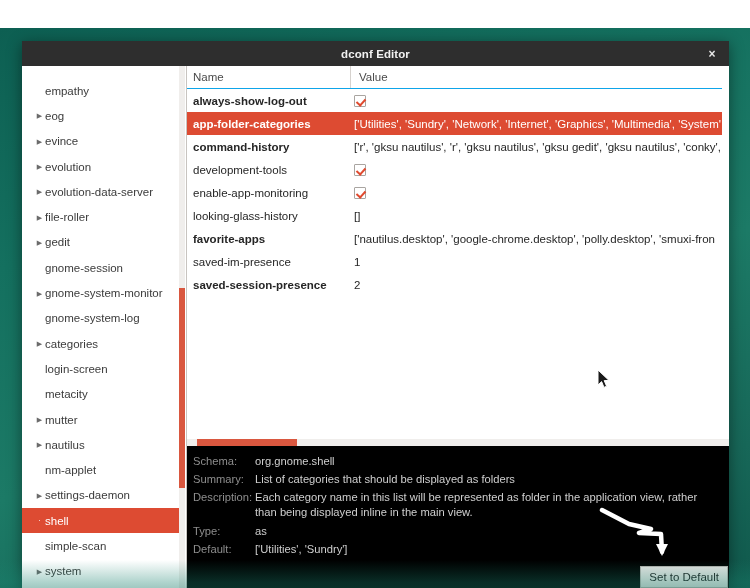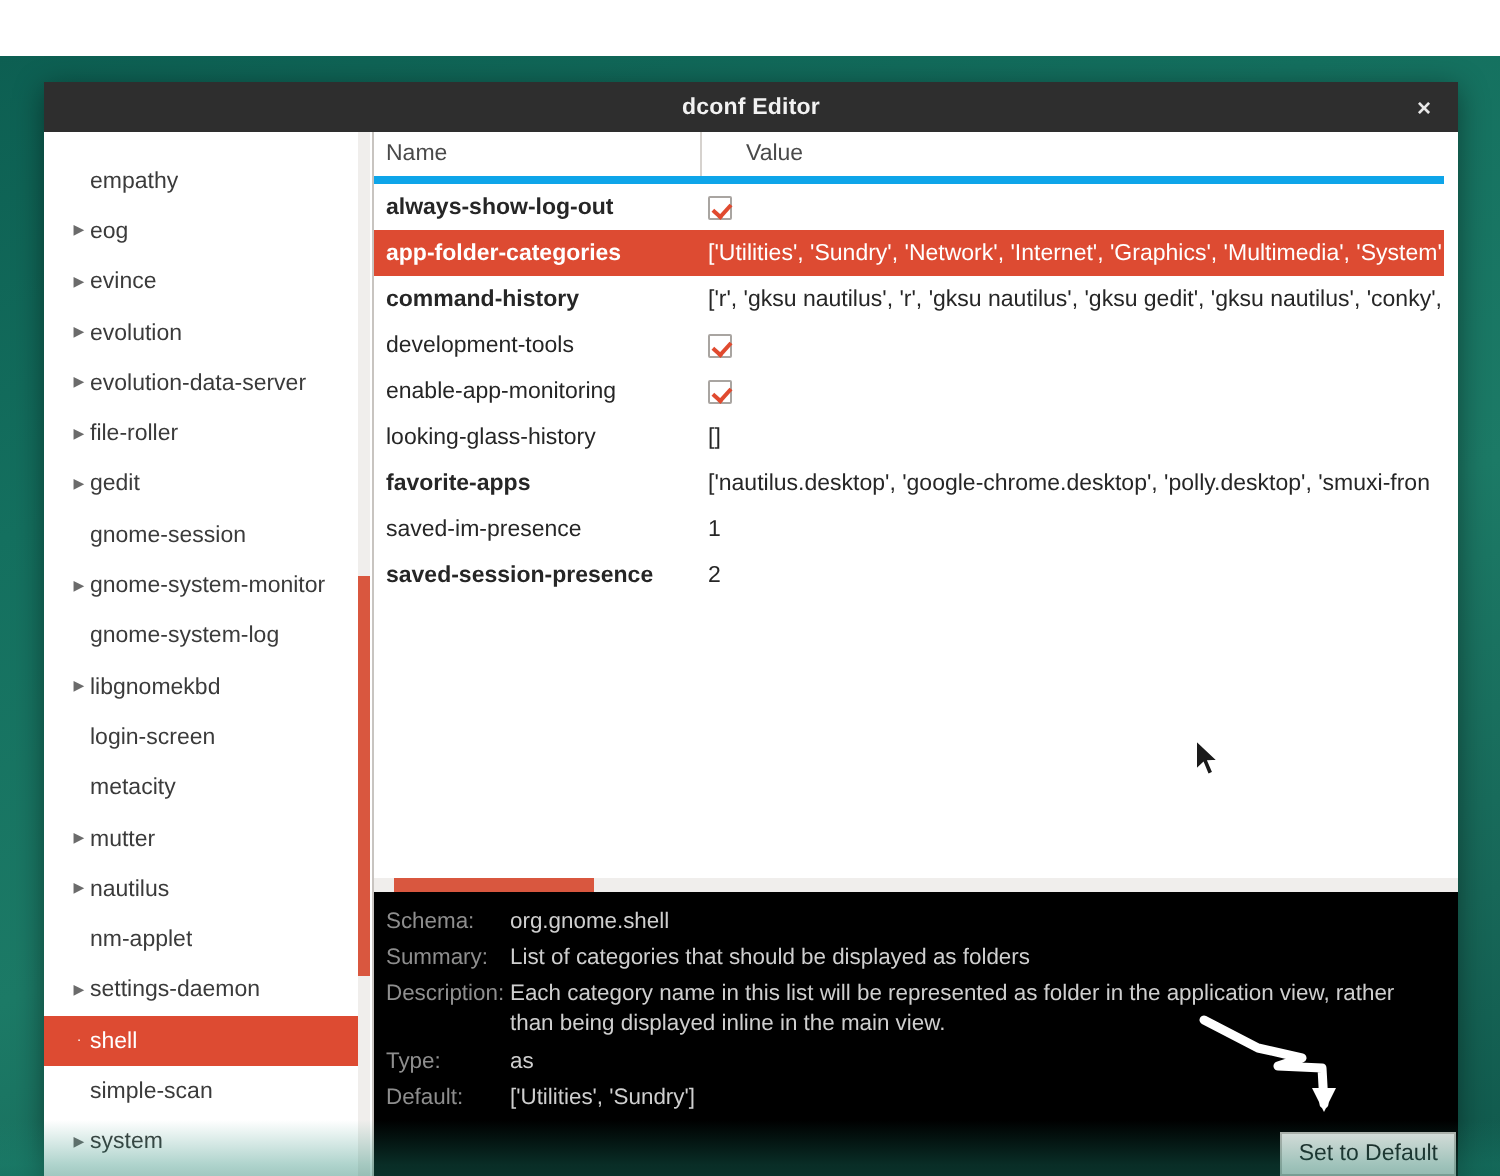--- a/index.html
+++ b/index.html
@@ -169,26 +169,26 @@
     overflow: hidden;
     position: relative;
   }
 
   #col-header {
     height: 22px;
     display: flex;
     align-items: center;
     font-size: 11.5px;
     color: #4a4a4a;
-    border-bottom: 4px solid #0ea5e9;
+    border-bottom: 1px solid #0ea5e9;
     background: #ffffff;
     flex: 0 0 auto;
   }
   #col-header .ch-name { width: 163px; flex: 0 0 163px; padding-left: 6px; box-sizing: border-box; }
-  #col-header .ch-value { flex: 1 1 auto; padding-left: 22px; border-left: 1px solid #d6d2ce; height: 100%; display: flex; align-items: center; box-sizing: border-box;}
+  #col-header .ch-value { flex: 1 1 auto; padding-left: 8px; border-left: 1px solid #d6d2ce; height: 100%; display: flex; align-items: center; box-sizing: border-box;}
 
   .krow {
     height: 23.1px;
     display: flex;
     align-items: center;
     font-size: 11.5px;
     color: #262626;
     cursor: pointer;
     white-space: nowrap;
     min-width: 0;
@@ -376,21 +376,21 @@
             <div class="tree-item depth1">
               <span class="exp">▶</span>
               <span class="lbl">gnome-system-monitor</span>
             </div>
             <div class="tree-item depth1">
               <span class="exp"></span>
               <span class="lbl">gnome-system-log</span>
             </div>
             <div class="tree-item depth1">
               <span class="exp">▶</span>
-              <span class="lbl">libgnomekbd</span>
+              <span class="lbl">categories</span>
             </div>
             <div class="tree-item depth1">
               <span class="exp"></span>
               <span class="lbl">login-screen</span>
             </div>
             <div class="tree-item depth1">
               <span class="exp"></span>
               <span class="lbl">metacity</span>
             </div>
             <div class="tree-item depth1">

